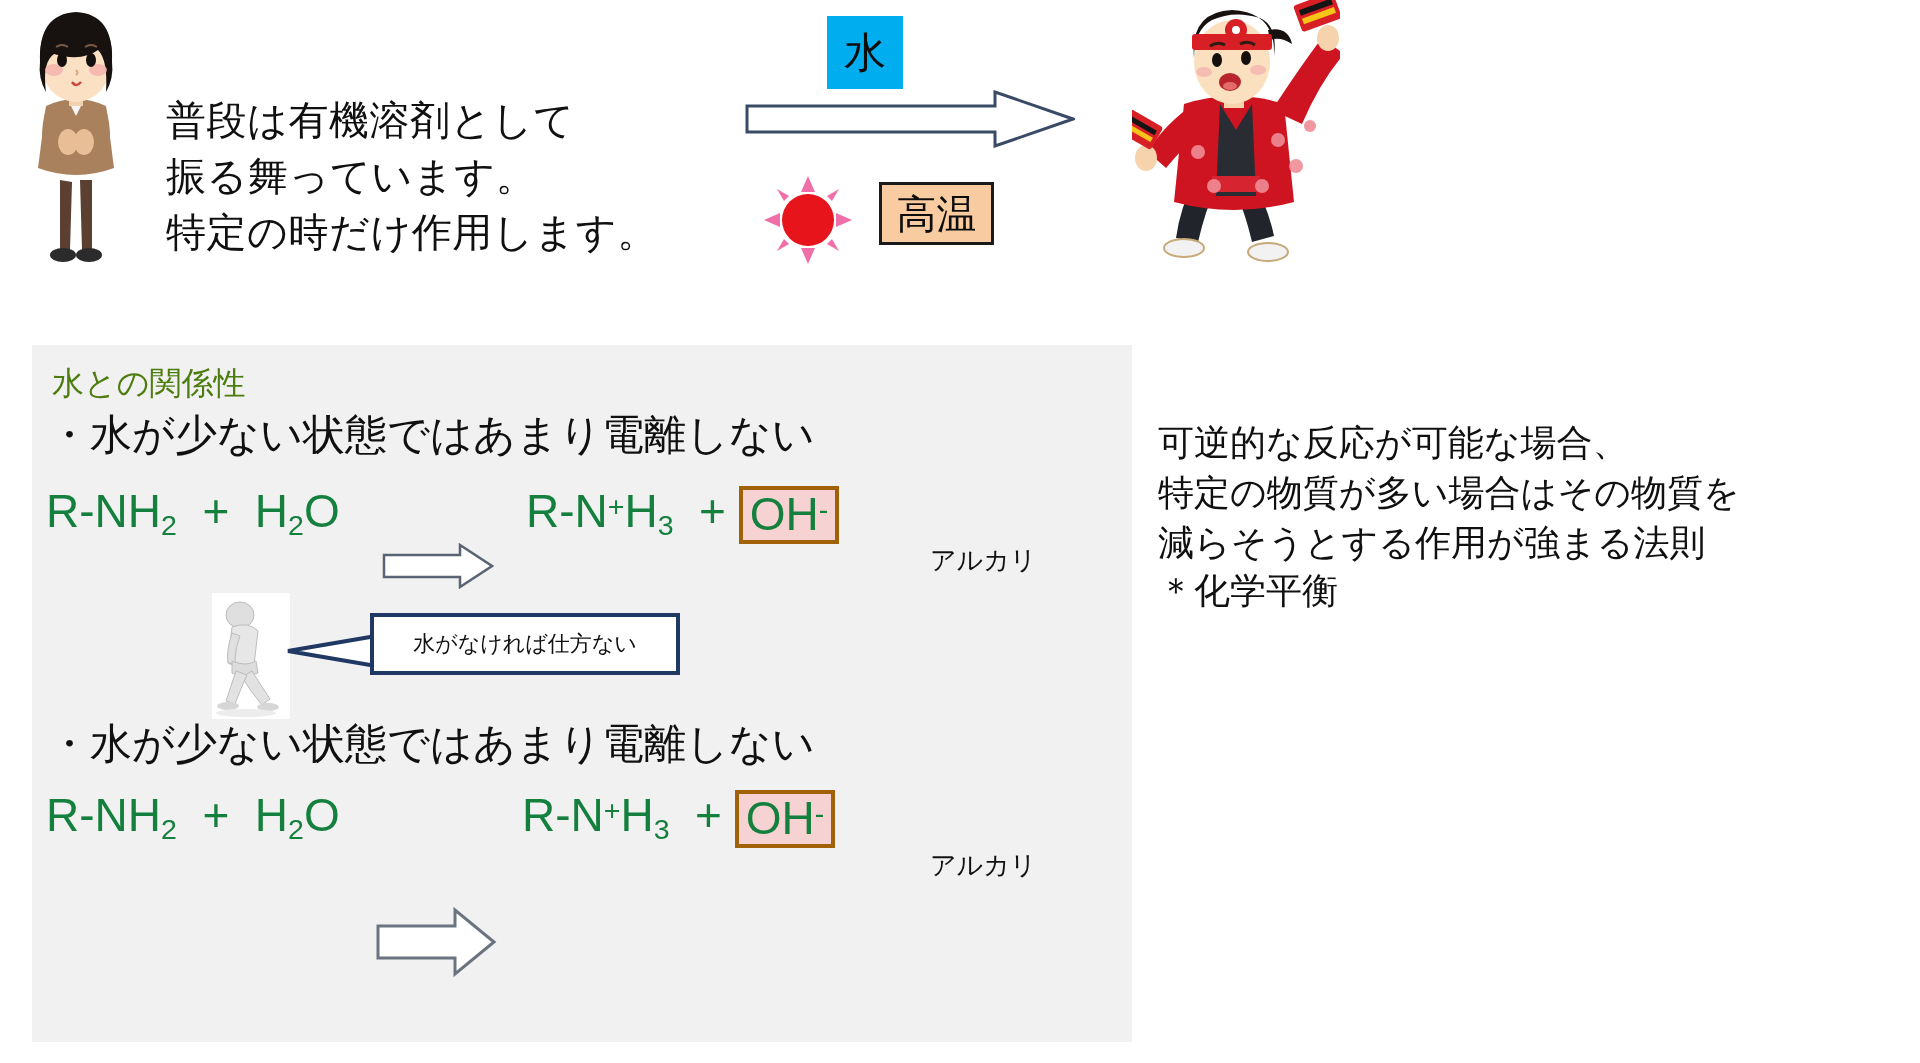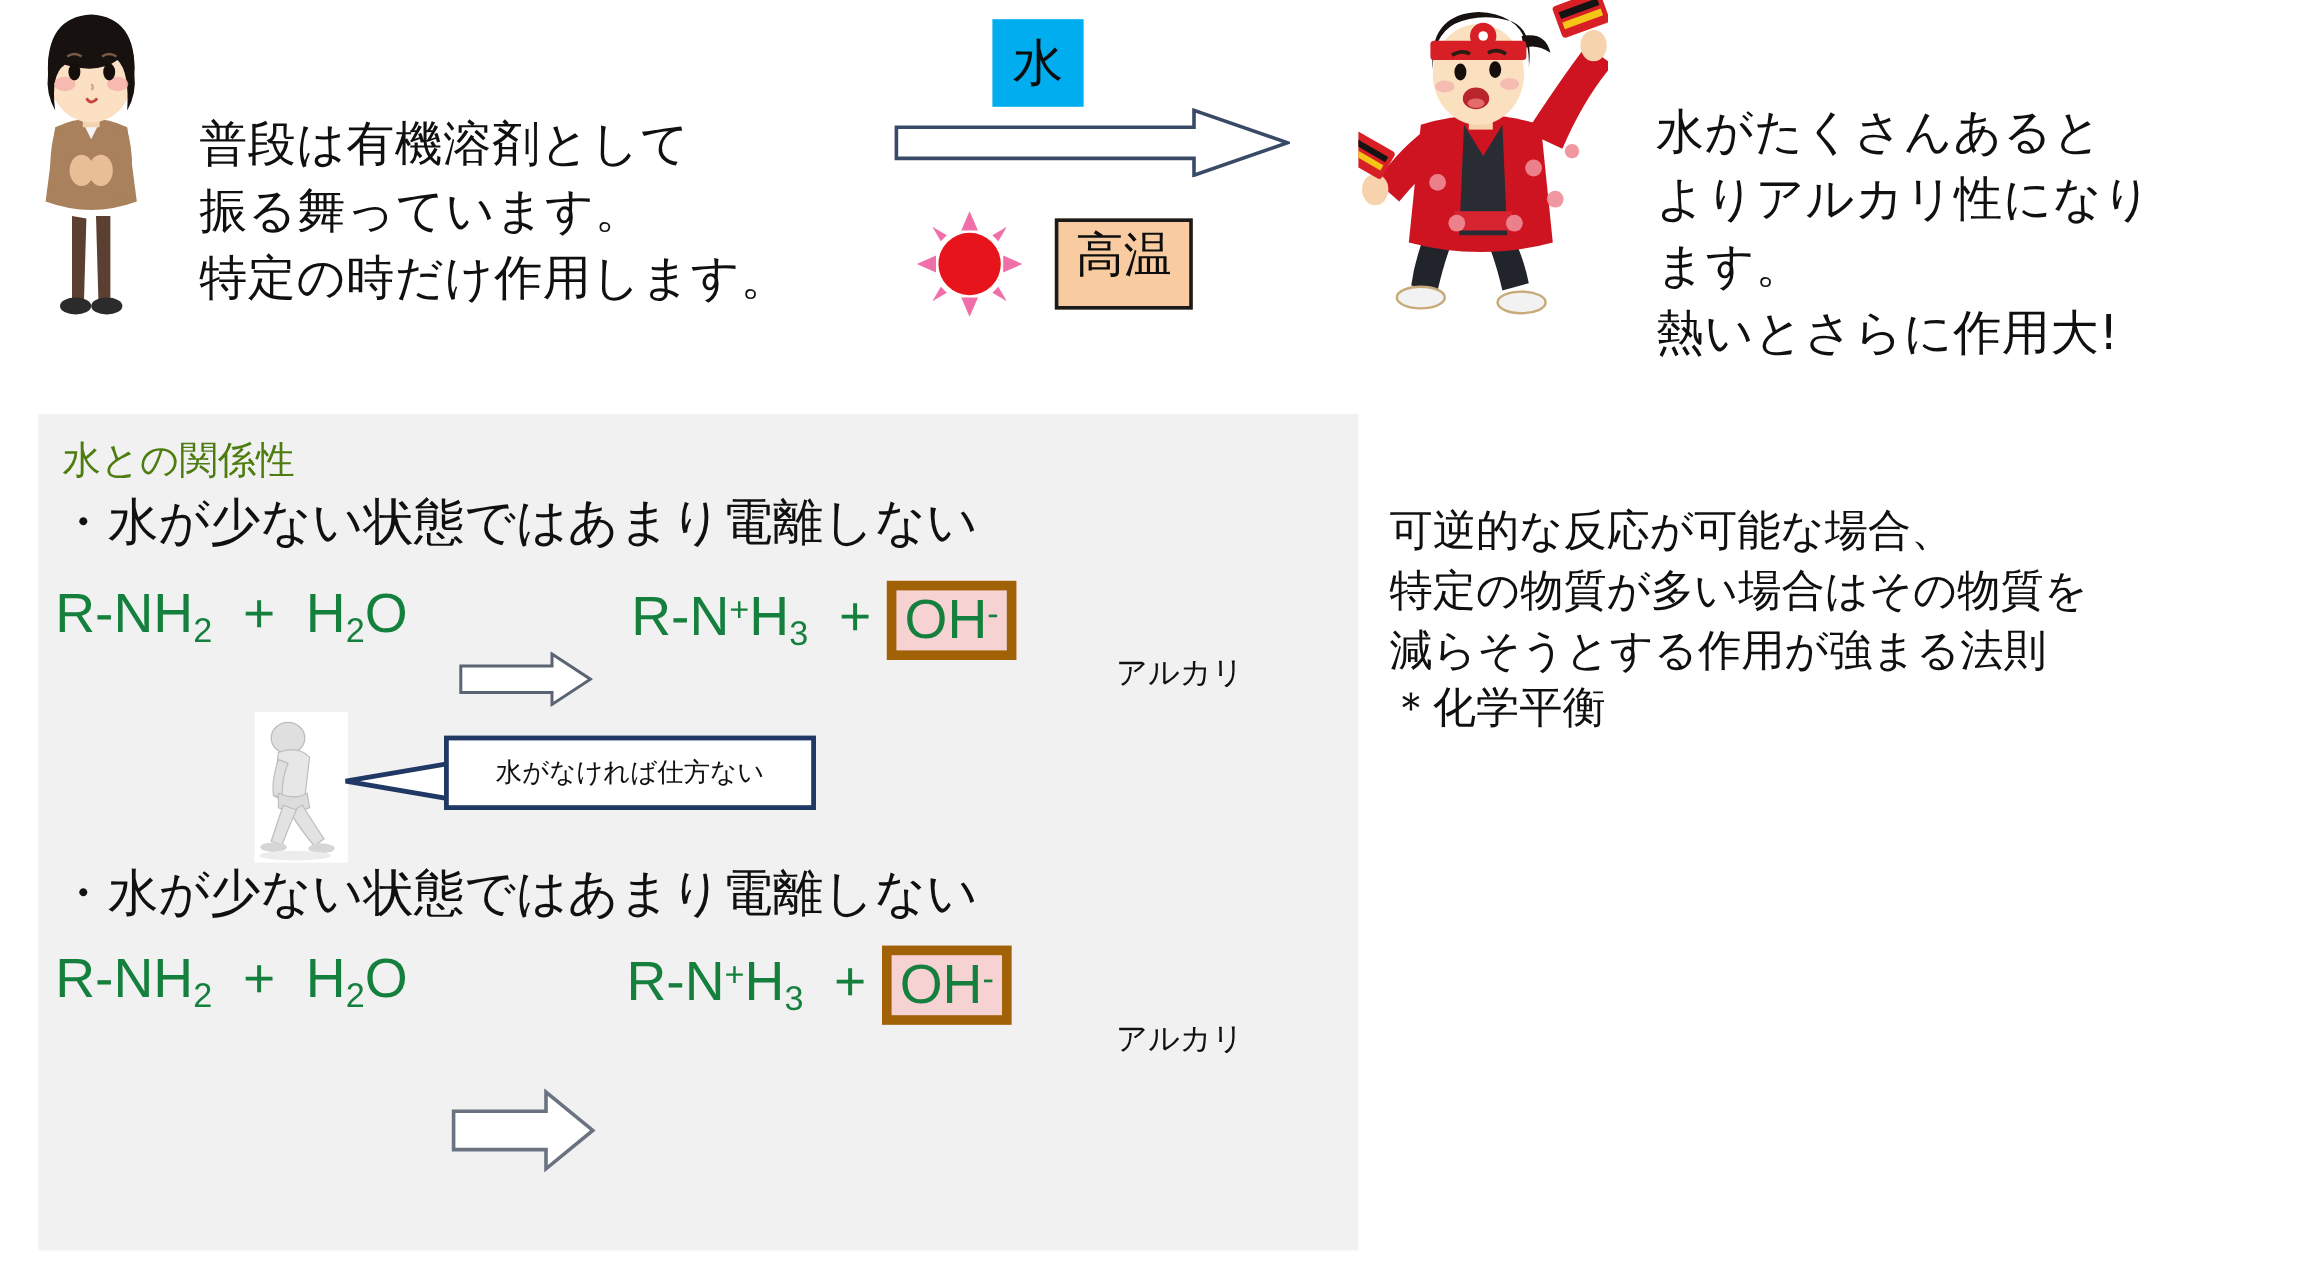--- a/index.html
+++ b/index.html
@@ -38,24 +38,24 @@
   }
 
   
   #top-arrow { left: 745px; top: 90px; width: 330px; height: 58px; }
 
   
   #sun { left: 760px; top: 172px; width: 96px; height: 96px; }
 
   
   #heat-chip {
-    left: 879px; top: 182px; width: 115px; height: 76px;
+    left: 879px; top: 182px; width: 115px; height: 63px;
     background: #F8CBA0;
     border: 3px solid #1a1a1a;
-    display: flex; align-items: flex-start; justify-content: center;
+    display: flex; align-items: flex-end; justify-content: center;
     font-size: 40px; color: #0d0d0d;
   }
 
   
   #gray-panel {
     left: 32px; top: 345px; width: 1100px; height: 697px;
     background: #f1f1f1;
   }
 
   .panel-head {
@@ -80,21 +80,21 @@
   .equation sup { font-size: 0.62em; vertical-align: 0.40em; }
 
   #eq1-left  { left: 14px;  top: 139px; }
   #eq1-right { left: 494px; top: 139px; }
   #eq2-left  { left: 14px;  top: 443px; }
   #eq2-right { left: 490px; top: 443px; }
 
   
   .oh-box {
     display: inline-block;
-    border: 8px solid #a16207;
+    border: 4px solid #a16207;
     background: #F7D2D2;
     padding: 0px 7px 2px 7px;
     line-height: 1.05;
     vertical-align: middle;
   }
   .alkali-label {
     position: absolute;
     font-size: 26px;
     color: #111;
     font-family: "DejaVu Sans", sans-serif;
@@ -261,24 +261,20 @@
     <path d="M78 46 q8 -5 15 -1" stroke="#2b1d14" stroke-width="3" fill="none"></path>
     <path d="M108 44 q8 -4 15 1" stroke="#2b1d14" stroke-width="3" fill="none"></path>
 
     <ellipse cx="98" cy="82" rx="11" ry="9" fill="#B8262C"></ellipse>
     <ellipse cx="98" cy="86" rx="7" ry="4" fill="#E46B6B"></ellipse>
 
     <ellipse cx="72" cy="72" rx="8" ry="5" fill="#f4b3ae" opacity="0.8"></ellipse>
     <ellipse cx="126" cy="70" rx="8" ry="5" fill="#f4b3ae" opacity="0.8"></ellipse>
   </svg>
 
-  <div class="abs jp-top" id="right-caption">水がたくさんあると
-よりアルカリ性になり
-ます。
-熱いとさらに作用大!</div>
 
   <div class="abs" id="gray-panel">
 
     <div class="panel-head">水との関係性</div>
 
     <div class="panel-bullet" id="bullet-1">・水が少ない状態ではあまり電離しない</div>
 
     <div class="equation" id="eq1-left">
       R-NH<sub>2</sub> &nbsp;+&nbsp; H<sub>2</sub>O
     </div>

